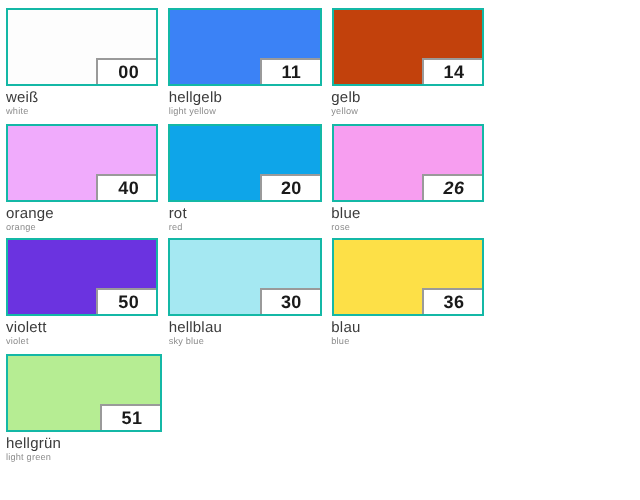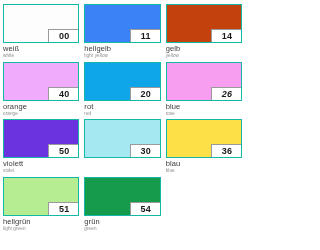--- a/index.html
+++ b/index.html
@@ -155,20 +155,24 @@
       </div>
       <div class="labels">
         <span class="name-de">violett</span>
         <span class="name-en">violet</span>
       </div>
     </div>
     <div class="cell">
       <div class="swatch" style="background-color: rgb(165, 232, 242); padding-left: 29px;">
         <span class="badge">30</span>
       </div>
+      <div class="labels">
+        <span class="name-de">hellblau</span>
+        <span class="name-en">sky blue</span>
+      </div>
     </div>
     <div class="cell">
       <div class="swatch" style="background-color: #fde047;">
         <span class="badge">36</span>
       </div>
       <div class="labels">
         <span class="name-de">blau</span>
         <span class="name-en">blue</span>
       </div>
     </div>
@@ -177,25 +181,16 @@
   <div class="row">
     <div class="cell">
       <div class="swatch" style="background-color: rgb(182, 237, 147);">
         <span class="badge">51</span>
       </div>
       <div class="labels">
         <span class="name-de">hellgrün</span>
         <span class="name-en">light green</span>
       </div>
     </div>
-    <div class="cell">
-      <div class="swatch" style="background-color: rgb(22, 155, 76);">
-        <span class="badge">54</span>
-      </div>
-      <div class="labels">
-        <span class="name-de">grün</span>
-        <span class="name-en">green</span>
-      </div>
-    </div>
     <div class="cell empty"></div>
   </div>
 
 </div>
 
 </body></html>

